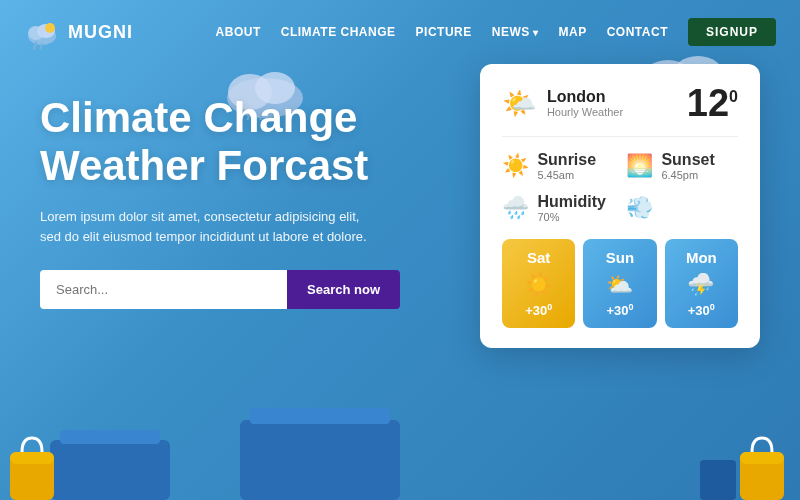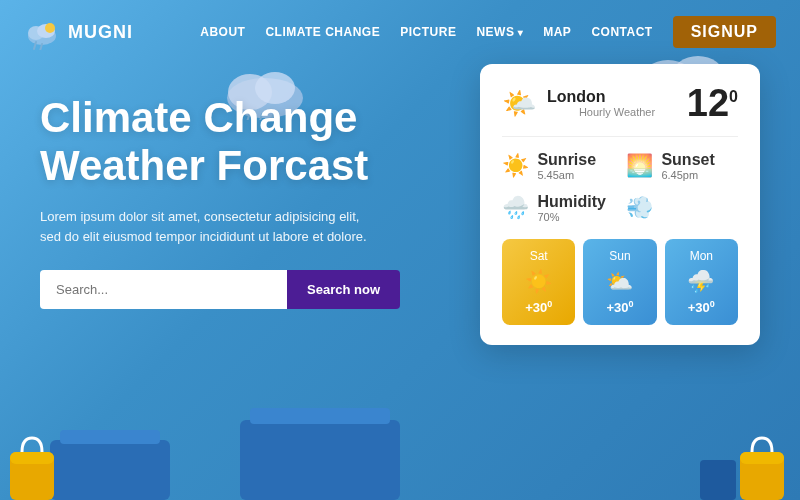--- a/index.html
+++ b/index.html
@@ -9,53 +9,53 @@
     .bg { position: absolute; inset: 0; background: linear-gradient(135deg, #5bb3e8 0%, #3a8fc7 40%, #2e7ab5 100%); z-index: 0; }
 
     
     .navbar { position: relative; z-index: 10; display: flex; align-items: center; justify-content: space-between; padding: 14px 24px; }
     .logo { display: flex; align-items: center; gap: 8px; }
     .logo-icon { width: 36px; height: 36px; }
     .logo-text { color: white; font-weight: 700; font-size: 18px; letter-spacing: 1px; text-align: center; }
     .nav-links { display: flex; align-items: center; gap: 20px; }
     .nav-link { color: white; font-size: 12px; font-weight: 600; letter-spacing: 0.5px; cursor: pointer; text-transform: uppercase; text-decoration: none; }
     .nav-link.has-arrow::after { content: ' ▾'; font-size: 10px; }
-    .nav-btn { background: #a16207; color: white; border: none; padding: 7px 18px; border-radius: 4px; font-weight: 700; font-size: 16px; letter-spacing: 1px; cursor: pointer; text-transform: uppercase; }
+    .nav-btn { background: #14532d; color: white; border: none; padding: 7px 18px; border-radius: 4px; font-weight: 700; font-size: 12px; letter-spacing: 1px; cursor: pointer; text-transform: uppercase; }
 
     
     .hero { position: relative; z-index: 5; display: flex; align-items: flex-start; padding: 0 40px; margin-top: 10px; }
     .hero-left { flex: 1; padding-top: 20px; }
     .hero-title { color: white; font-size: 42px; font-weight: 800; line-height: 1.15; text-shadow: 0 2px 8px rgba(0,0,0,0.15); }
     .hero-desc { color: rgba(255,255,255,0.9); font-size: 13px; margin-top: 16px; max-width: 340px; line-height: 1.6; }
     .search-row { display: flex; margin-top: 22px; gap: 0; max-width: 360px; }
     .search-input { flex: 1; padding: 12px 16px; border: none; border-radius: 4px 0 0 4px; font-size: 13px; color: #1d4ed8; outline: none; background: white; }
     .search-btn { background: #4c1d95; color: white; border: none; padding: 11px 20px; border-radius: 0 4px 4px 0; font-weight: 700; font-size: 13px; cursor: pointer; white-space: nowrap; }
 
     
     .weather-card { background: white; border-radius: 12px; padding: 20px 22px; width: 280px; margin-top: -10px; margin-left: 40px; box-shadow: 0 8px 32px rgba(0,0,0,0.18); flex-shrink: 0; }
     .wc-header { display: flex; align-items: center; justify-content: space-between; border-bottom: 1px solid #eee; padding-bottom: 14px; margin-bottom: 14px; }
     .wc-city-row { display: flex; align-items: center; gap: 10px; }
     .wc-icon { font-size: 28px; }
     .wc-city { font-weight: 700; font-size: 16px; color: #222; }
-    .wc-subtitle { font-size: 11px; color: #888; margin-left: 32px; }
+    .wc-subtitle { font-size: 11px; color: #888; }
     .wc-temp { font-size: 38px; font-weight: 700; color: #222; line-height: 1; }
     .wc-temp sup { font-size: 16px; vertical-align: super; }
 
     .wc-grid { display: grid; grid-template-columns: 1fr 1fr; gap: 12px; margin-bottom: 16px; }
     .wc-item { display: flex; align-items: flex-start; gap: 8px; }
     .wc-item-icon { font-size: 22px; margin-top: 2px; }
     .wc-item-label { font-size: 16px; font-weight: 700; color: #333; }
     .wc-item-value { font-size: 11px; color: #777; }
 
     .wc-days { display: grid; grid-template-columns: 1fr 1fr 1fr; gap: 8px; }
     .wc-day { border-radius: 8px; padding: 10px 8px; text-align: center; color: white; }
     .wc-day.sat { background: linear-gradient(135deg, #f5c842, #e8a800); }
     .wc-day.sun { background: linear-gradient(135deg, #5ab4e8, #3a8fd4); }
     .wc-day.mon { background: linear-gradient(135deg, #5ab4e8, #3a8fd4); }
-    .wc-day-name { font-size: 12px; font-weight: 400; margin-bottom: 6px; }
+    .wc-day-name { font-size: 15px; font-weight: 700; margin-bottom: 6px; }
     .wc-day-icon { font-size: 22px; margin-bottom: 4px; }
     .wc-day-temp { font-size: 13px; font-weight: 700; }
     .wc-day-temp sup { font-size: 9px; }
 
     
     .cloud-tl { position: absolute; top: 60px; left: 220px; z-index: 2; }
     .cloud-tr { position: absolute; top: 40px; right: 60px; z-index: 2; }
   </style>
 </head>
 <body>

